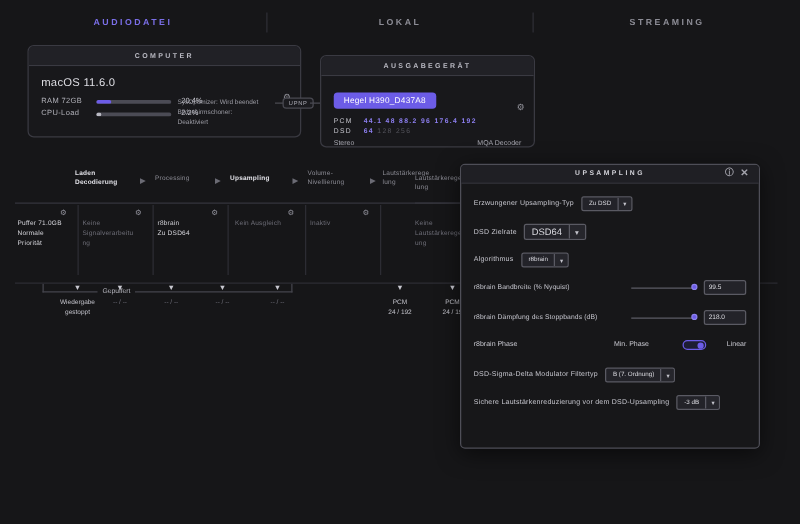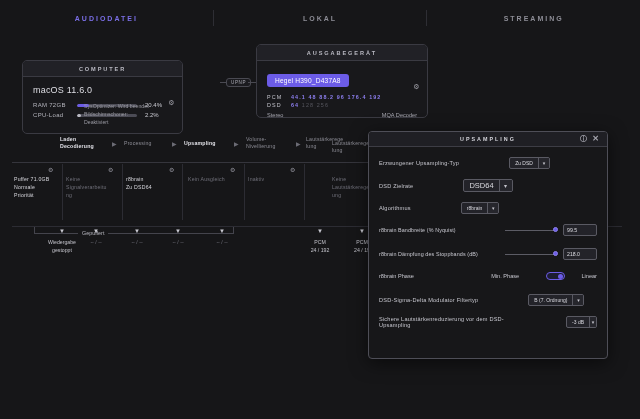--- a/index.html
+++ b/index.html
@@ -31,21 +31,21 @@
   }
   .card-head {
     height: 16px; background: #212126; border-bottom: 1px solid #3a3a42;
     border-radius: 4px 4px 0 0;
     display: flex; align-items: center; justify-content: center;
     font-size: 5.6px; letter-spacing: 1.9px; color: #b9b9c2; font-weight: 700;
   }
   .card-body { position: relative; padding: 8px 10px; }
 
   
-  #computer-card { left: 22px; top: 60px; width: 161px; height: 74px; }
+  #computer-card { left: 22px; top: 36px; width: 219px; height: 74px; }
   .os-name { font-size: 9px; color: #dedee4; margin-bottom: 7px; letter-spacing: .2px;}
   .meter-row { display: flex; align-items: center; margin-bottom: 4px; }
   .meter-label { font-size: 6px; color: #b3b3bb; width: 44px; letter-spacing: .3px;}
   .meter-track { width: 60px; height: 3px; background: #4b4b55; border-radius: 2px; position: relative; overflow: hidden;}
   .meter-fill { position: absolute; left: 0; top: 0; height: 3px; background: #6c5ce7; border-radius: 2px;}
   .meter-val { font-size: 6px; color: #c9c9d1; margin-left: 8px; }
   .side-notes { position: absolute; right: 10px; top: 26px; width: 88px; }
   .side-notes div { font-size: 5.2px; color: #9a9aa3; line-height: 1.5; }
   .gear {
     position: absolute; right: 7px; top: 22px;
@@ -124,21 +124,21 @@
     display: flex; align-items: center; justify-content: center;
     font-size: 5.4px; letter-spacing: 2.0px; color: #d2d2d9; font-weight: 700;
   }
   .dlg-head .info-i, .dlg-head .close-x {
     position: absolute; top: 3px; font-size: 7px; line-height: 8px; color: #a4a4ad; cursor: pointer;
   }
   .dlg-head .info-i { right: 18px; }
   .dlg-head .close-x { right: 6px; font-size: 8px; }
   .dlg-body { padding: 10px 10px 8px 10px; }
 
-  .frow { display: flex; align-items: center; margin-bottom: 10px; gap: 44px; }
+  .frow { display: flex; align-items: center; margin-bottom: 10px; }
   .flabel { font-size: 5.6px; color: #c6c6ce; letter-spacing: .2px; }
   .select {
     display: inline-flex; align-items: stretch; border: 1px solid #5a5a63; border-radius: 2px;
     background: #232329; margin-left: 6px; overflow: hidden;
   }
   .select .val { font-size: 5.0px; color: #d9d9df; padding: 2px 5px; white-space: nowrap; display:flex; align-items:center;}
   .select .val.big { font-size: 7.5px; padding: 1px 5px; }
   .select .arrow {
     border-left: 1px solid #5a5a63; width: 11px; display: flex; align-items: center; justify-content: center;
     font-size: 5px; color: #c4c4cc; background: #26262c;

